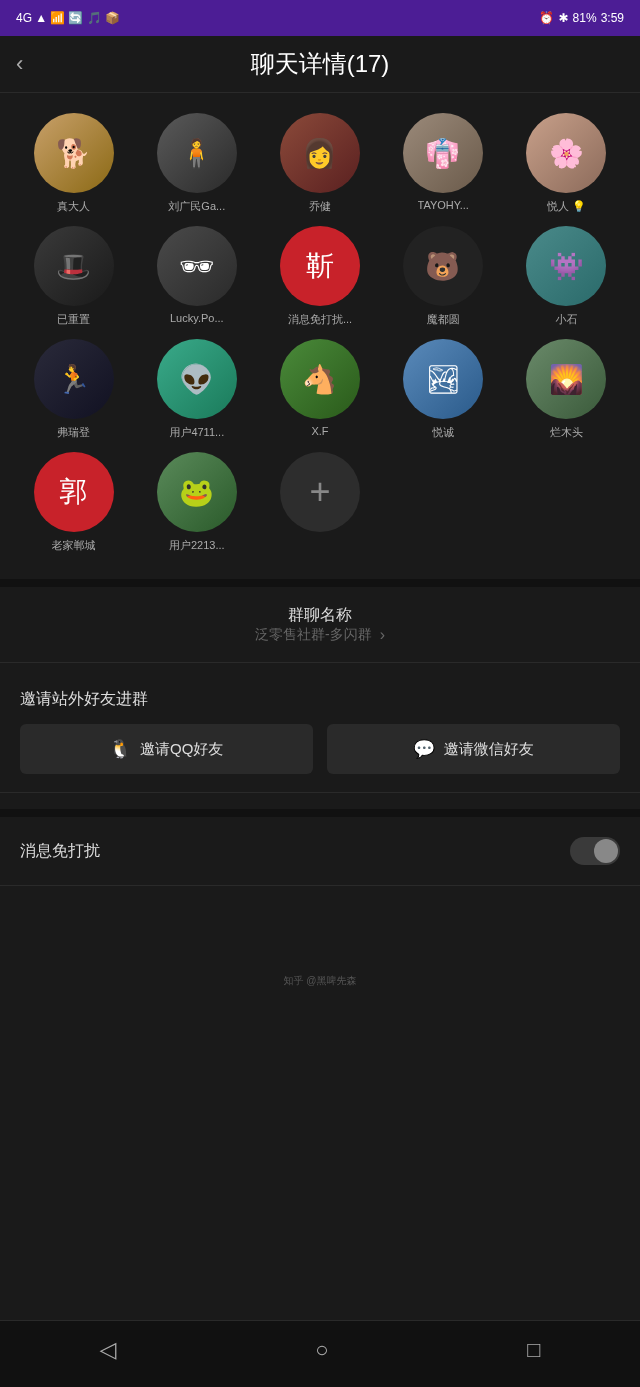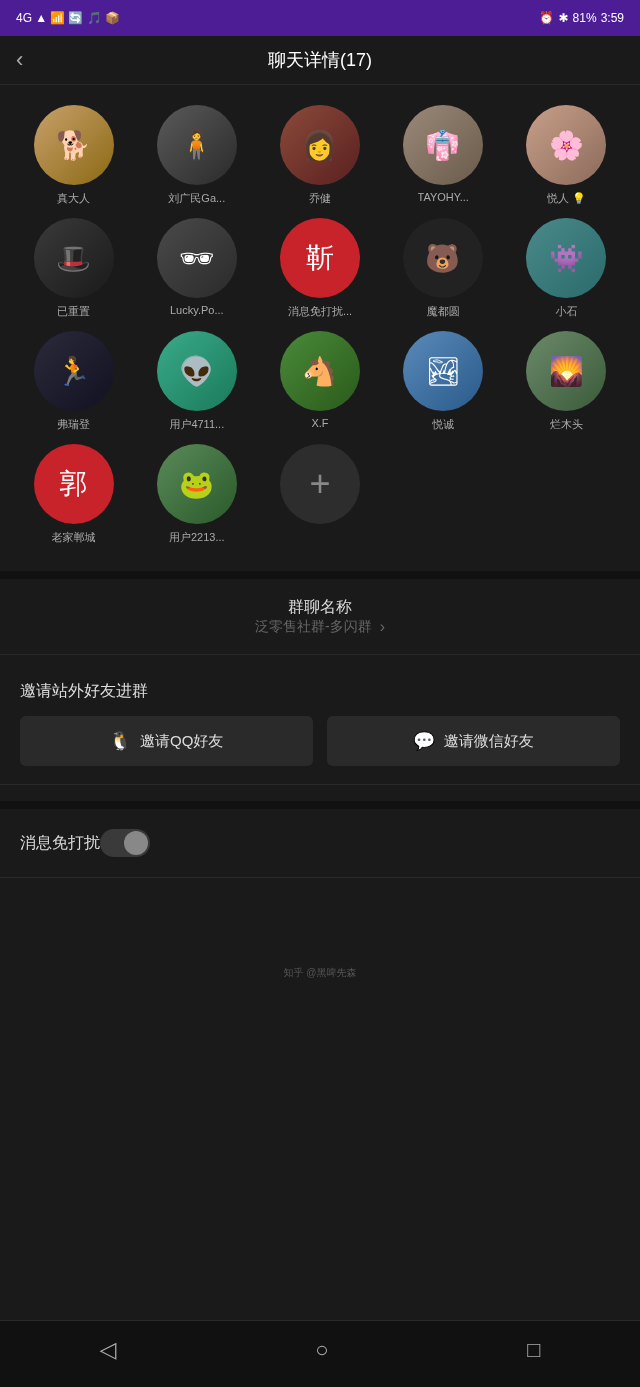--- a/index.html
+++ b/index.html
@@ -38,21 +38,21 @@
       border-bottom: 1px solid #2a2a2a;
     }
     .header-back {
       position: absolute;
       left: 16px;
       font-size: 22px;
       color: #aaa;
       cursor: pointer;
     }
     .header-title {
-      font-size: 18px;
+      font-size: 24px;
       font-weight: 500;
       color: #fff;
     }
 
     
     .members-section {
       padding: 20px 16px 10px 16px;
       background: #1a1a1a;
     }
     .members-grid {
@@ -185,20 +185,21 @@
     }
 
     
     .toggle-section {
       background: #1a1a1a;
       margin-top: 0;
     }
     .toggle-row {
       display: flex;
       align-items: center;
+      justify-content: space-between;
       padding: 20px 20px;
       border-bottom: 1px solid #2a2a2a;
     }
     .toggle-label {
       font-size: 16px;
       color: #ddd;
     }
     .toggle-switch {
       width: 50px;
       height: 28px;

